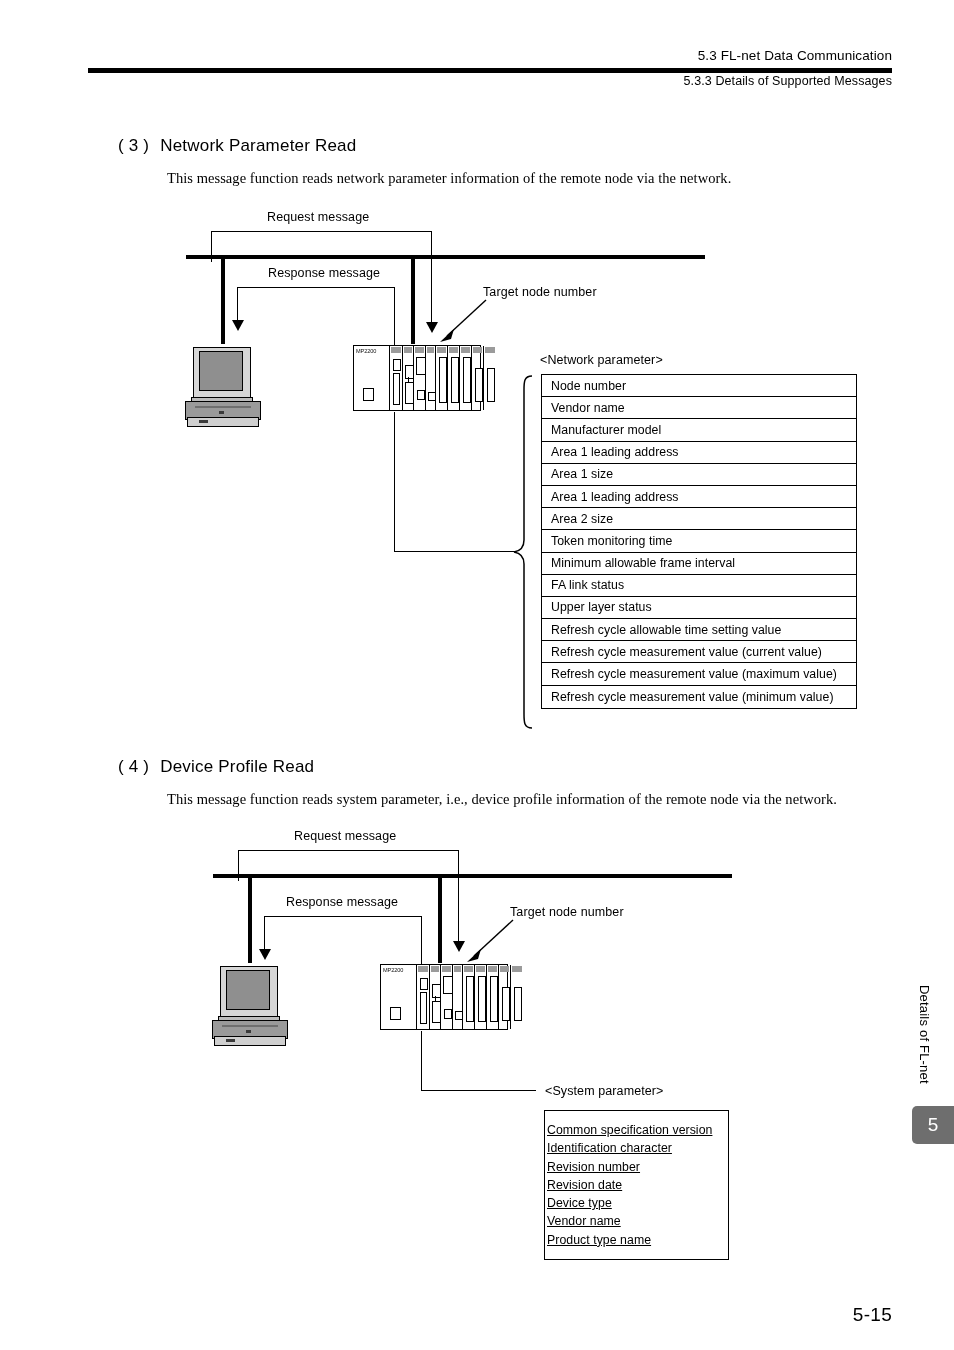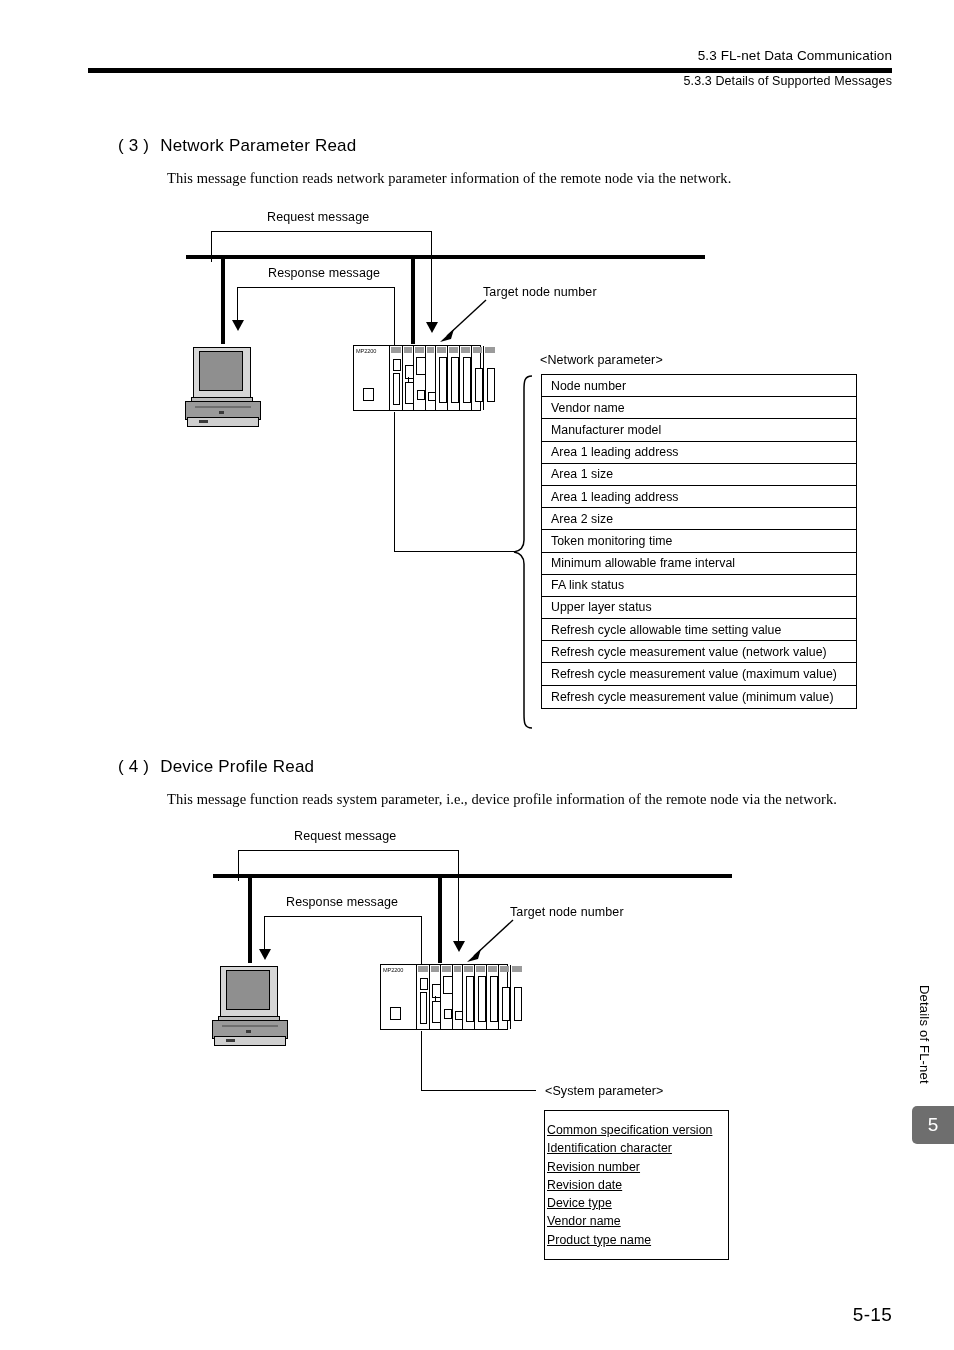--- a/index.html
+++ b/index.html
@@ -176,21 +176,21 @@
         <div class="row" style="height: 22.2px;">Manufacturer model</div>
         <div class="row" style="height: 22.2px;">Area 1 leading address</div>
         <div class="row" style="height: 22.2px;">Area 1 size</div>
         <div class="row" style="height: 22.2px;">Area 1 leading address</div>
         <div class="row" style="height: 22.2px;">Area 2 size</div>
         <div class="row" style="height: 22.2px;">Token monitoring time</div>
         <div class="row" style="height: 22.2px;">Minimum allowable  frame interval</div>
         <div class="row" style="height: 22.2px;">FA link status</div>
         <div class="row" style="height: 22.2px;">Upper layer status</div>
         <div class="row" style="height: 22.2px;">Refresh cycle allowable time setting value</div>
-        <div class="row" style="height: 22.2px;">Refresh cycle measurement value (network value)</div>
+        <div class="row" style="height: 22.2px;">Refresh cycle measurement value (current value)</div>
         <div class="row" style="height: 22.2px;">Refresh cycle measurement value (maximum value)</div>
         <div class="row" style="height: 22.2px;">Refresh cycle measurement value (minimum value)</div>
       </div>
   </div>
 
   <div class="sec-head" style="left:118px;top:757px;">
     <span class="num">( 4 )</span><span>Device Profile Read</span>
   </div>
   <div class="sec-body" style="left:167px;top:791px;text-align:center;">This message function reads system parameter, i.e., device profile information of the remote node via the network.</div>
 

